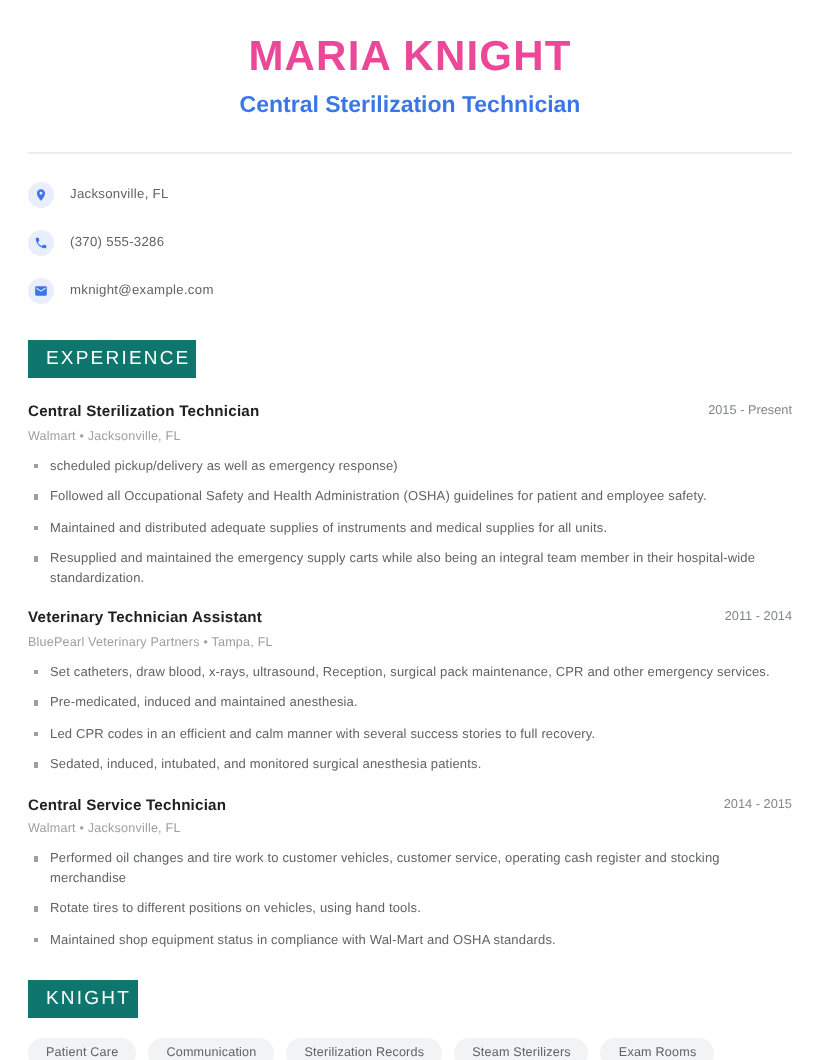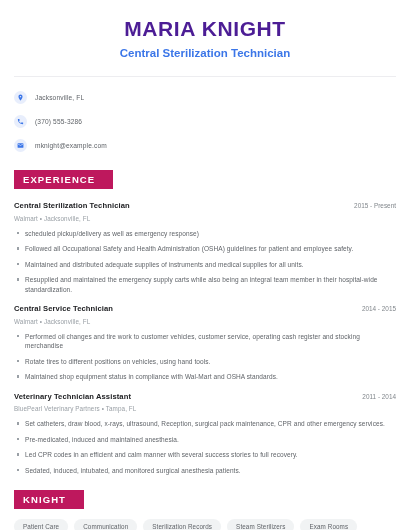--- a/index.html
+++ b/index.html
@@ -8,21 +8,21 @@
     background:#ffffff;
     font-family:"Liberation Sans", sans-serif;
     color:#3c4043;
     overflow:hidden;
   }
   .page { width:410px; height:530px; padding:0 14px; position:relative; }
 
   
   .header { padding-top:16px; text-align:center; }
   .name {
-    font-size:21px; font-weight:bold; color:#4c1d95;
+    font-size:21px; font-weight:bold; color:#ec4899;
     letter-spacing:0.6px; line-height:26px;
   }
   .job-title {
     font-size:11.5px; font-weight:bold; color:#3b76e8;
     line-height:18px; margin-top:2px;
   }
   .divider { height:1px; background:#ededf0; margin:14px 0 0 0; }
 
   
   .contact { padding-top:11px; }
@@ -33,23 +33,23 @@
     width:13px; height:13px; border-radius:50%;
     background:#e8eefc; display:flex; align-items:center;
     justify-content:center; flex:0 0 13px; margin-right:8px;
   }
   .ic svg { width:7px; height:7px; fill:#3b76e8; display:block; }
   .contact-text { font-size:6.6px; color:#5f6368; letter-spacing:0.15px; }
 
   
   .section { margin-top:14px; }
   .badge {
-    display:inline-block; background:#be185d; color:#ffffff;
-    font-size:9.5px; font-weight:bold; letter-spacing:1.1px;
-    padding:4px 18px 4px 9px;
+    display:inline-block; background:#0f766e; color:#ffffff;
+    font-size:9.5px; font-weight:normal; letter-spacing:1.1px;
+    padding:4px 3px 4px 9px;
   }
 
   
   .jobs { margin-top:11px; }
   .job { margin-bottom:9px; }
   .job-head { display:flex; align-items:flex-start; justify-content:space-between; }
   .job-role {
     font-size:7.6px; font-weight:bold; color:#202124; letter-spacing:0.1px;
     line-height:11px;
   }
@@ -132,42 +132,42 @@
         <ul class="bullets">
           <li>scheduled pickup/delivery as well as emergency response)</li>
           <li>Followed all Occupational Safety and Health Administration (OSHA) guidelines for patient and employee safety.</li>
           <li>Maintained and distributed adequate supplies of instruments and medical supplies for all units.</li>
           <li>Resupplied and maintained the emergency supply carts while also being an integral team member in their hospital-wide standardization.</li>
         </ul>
       </div>
 
       <div class="job">
         <div class="job-head">
-          <div class="job-role">Central Service Technician</div>
-          <div class="job-date">2014 - 2015</div>
-        </div>
-        <div class="job-org">Walmart • Jacksonville, FL</div>
-        <ul class="bullets">
-          <li>Performed oil changes and tire work to customer vehicles, customer service, operating cash register and stocking merchandise</li>
-          <li>Rotate tires to different positions on vehicles, using hand tools.</li>
-          <li>Maintained shop equipment status in compliance with Wal-Mart and OSHA standards.</li>
-        </ul>
-      </div>
-
-      <div class="job">
-        <div class="job-head">
           <div class="job-role">Veterinary Technician Assistant</div>
           <div class="job-date">2011 - 2014</div>
         </div>
         <div class="job-org">BluePearl Veterinary Partners • Tampa, FL</div>
         <ul class="bullets">
           <li>Set catheters, draw blood, x-rays, ultrasound, Reception, surgical pack maintenance, CPR and other emergency services.</li>
           <li>Pre-medicated, induced and maintained anesthesia.</li>
           <li>Led CPR codes in an efficient and calm manner with several success stories to full recovery.</li>
           <li>Sedated, induced, intubated, and monitored surgical anesthesia patients.</li>
+        </ul>
+      </div>
+
+      <div class="job">
+        <div class="job-head">
+          <div class="job-role">Central Service Technician</div>
+          <div class="job-date">2014 - 2015</div>
+        </div>
+        <div class="job-org">Walmart • Jacksonville, FL</div>
+        <ul class="bullets">
+          <li>Performed oil changes and tire work to customer vehicles, customer service, operating cash register and stocking merchandise</li>
+          <li>Rotate tires to different positions on vehicles, using hand tools.</li>
+          <li>Maintained shop equipment status in compliance with Wal-Mart and OSHA standards.</li>
         </ul>
       </div>
 
     </div>
   </div>
 
   <div class="section">
     <span class="badge">KNIGHT</span>
     <div class="skills-wrap">
       <span class="chip">Patient Care</span>

